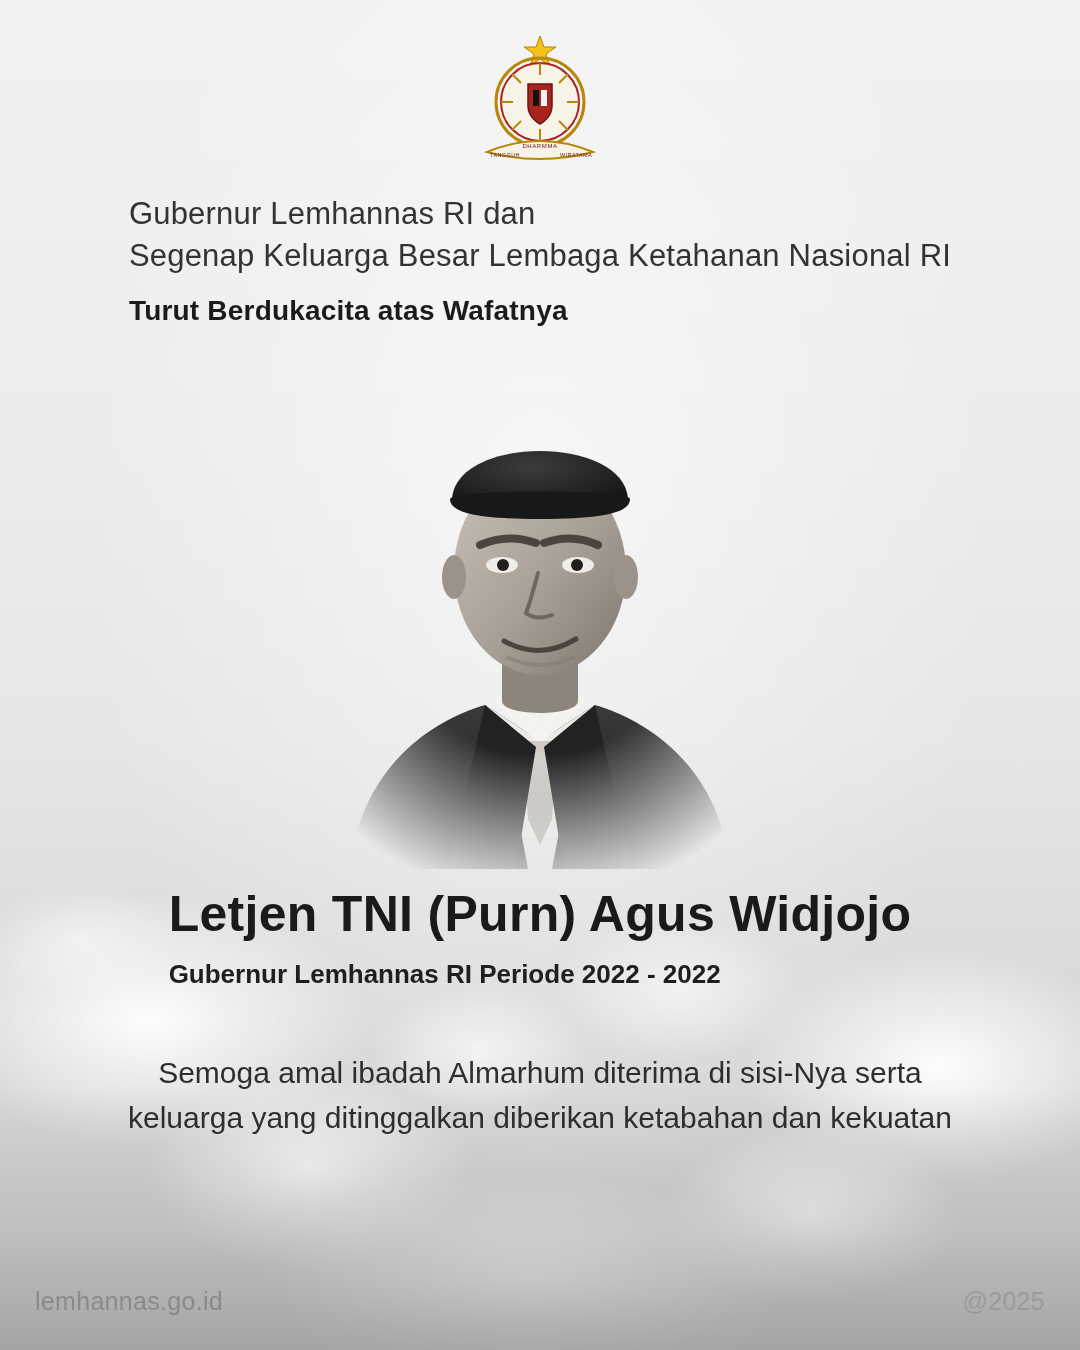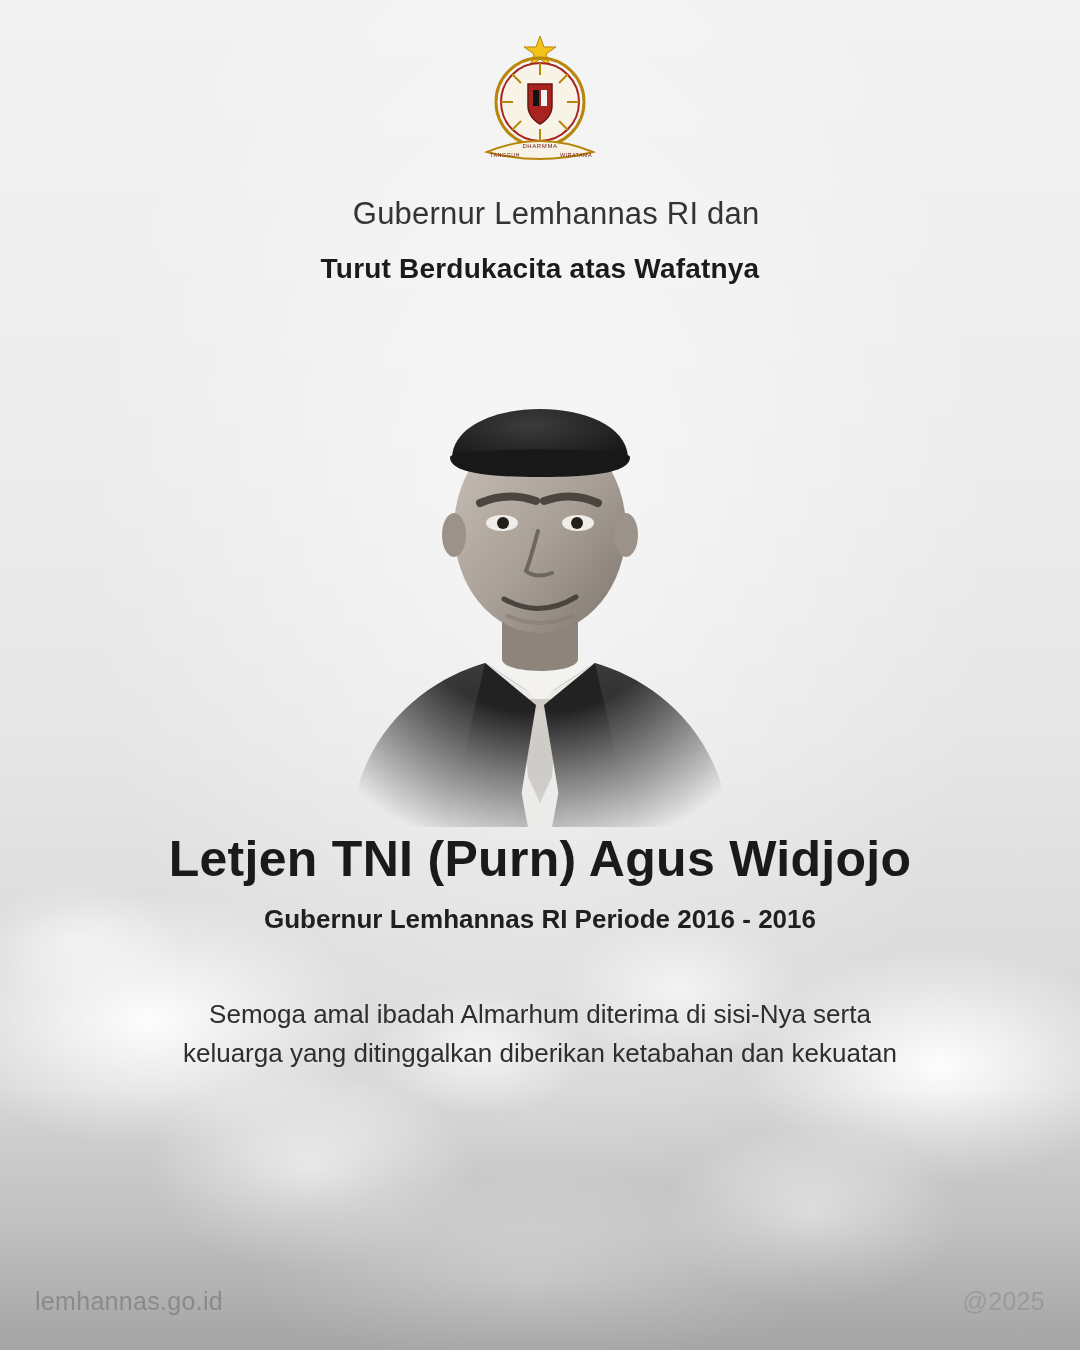--- a/index.html
+++ b/index.html
@@ -68,21 +68,21 @@
     width: 150px;
     height: 135px;
     display: flex;
     align-items: center;
     justify-content: center;
   }
 
   
   .head-block {
     margin-top: 28px;
-    text-align: right;
+    text-align: left;
     color: #2b2b2b;
   }
   .head-line {
     font-size: 31px;
     line-height: 1.35;
     font-weight: 400;
     letter-spacing: .2px;
     color: #333333;
   }
   .head-strong {
@@ -103,39 +103,38 @@
   .portrait-fade {
     position: absolute;
     inset: 0;
     -webkit-mask-image: radial-gradient(ellipse 58% 62% at 50% 44%, #000 55%, rgba(0,0,0,0) 100%);
             mask-image: radial-gradient(ellipse 58% 62% at 50% 44%, #000 55%, rgba(0,0,0,0) 100%);
   }
   .portrait-svg { display: block; width: 100%; height: 100%; }
 
   
   .name-block {
-    margin-top: 3px;
-    text-align: center;
+    margin-top: 16px;
   }
   .person-name {
     font-size: 50px;
     font-weight: 700;
     color: #1a1a1a;
     letter-spacing: .3px;
   }
   .person-role {
     margin-top: 16px;
     font-size: 26px;
     font-weight: 700;
     color: #1f1f1f;
   }
   .message {
     margin-top: 60px;
     text-align: center;
-    font-size: 26px;
+    font-size: 30px;
     line-height: 1.5;
     color: #2e2e2e;
     font-weight: 400;
     max-width: 860px;
   }
 
   
   .footer {
     position: absolute;
     left: 0; right: 0;
@@ -198,20 +197,21 @@
 
         <path d="M22 122 q53 -22 106 0 q-53 14 -106 0 z" fill="#f7f3e6" stroke="#b8860b" stroke-width="2"></path>
         <text x="75" y="118" font-family="'Liberation Sans', sans-serif" font-size="6" fill="#6b1511" text-anchor="middle" letter-spacing="0.6">DHARMMA</text>
         <text x="40" y="127" font-family="'Liberation Sans', sans-serif" font-size="5.5" fill="#6b1511" text-anchor="middle" letter-spacing="0.4">TANGGUH</text>
         <text x="111" y="127" font-family="'Liberation Sans', sans-serif" font-size="5.5" fill="#6b1511" text-anchor="middle" letter-spacing="0.4">WIRATAMA</text>
       </svg>
     </div>
 
     <div class="head-block">
       <div class="head-line">Gubernur Lemhannas RI dan</div>
+      <div class="head-line">Segenap Keluarga Besar Lembaga Ketahanan Nasional RI</div>
       <div class="head-strong">Turut Berdukacita atas Wafatnya</div>
     </div>
 
     <div class="portrait-wrap">
       <div class="portrait-fade">
         <svg class="portrait-svg" viewBox="0 0 520 520">
           <defs>
             <linearGradient id="suitGrad" x1="0" y1="0" x2="0" y2="1">
               <stop offset="0%" stop-color="#3a3a3a"></stop>
               <stop offset="100%" stop-color="#171717"></stop>
@@ -265,21 +265,21 @@
           <path d="M226 308 q34 16 68 0" stroke="#857d74" stroke-width="4" fill="none" opacity=".6"></path>
 
           <path d="M205 356 L168 520 L236 520 L256 398 Z" fill="#222222"></path>
           <path d="M315 356 L352 520 L284 520 L264 398 Z" fill="#222222"></path>
         </svg>
       </div>
     </div>
 
     <div class="name-block">
       <div class="person-name">Letjen TNI (Purn) Agus Widjojo</div>
-      <div class="person-role">Gubernur Lemhannas RI Periode 2016 - 2016</div>
+      <div class="person-role">Gubernur Lemhannas RI Periode 2022 - 2022</div>
     </div>
 
     <div class="message">
       <div>Semoga amal ibadah Almarhum diterima di sisi-Nya serta</div>
       <div>keluarga yang ditinggalkan diberikan ketabahan dan kekuatan</div>
     </div>
   </div>
 
   <div class="footer">
     <div class="footer-text">lemhannas.go.id</div>

